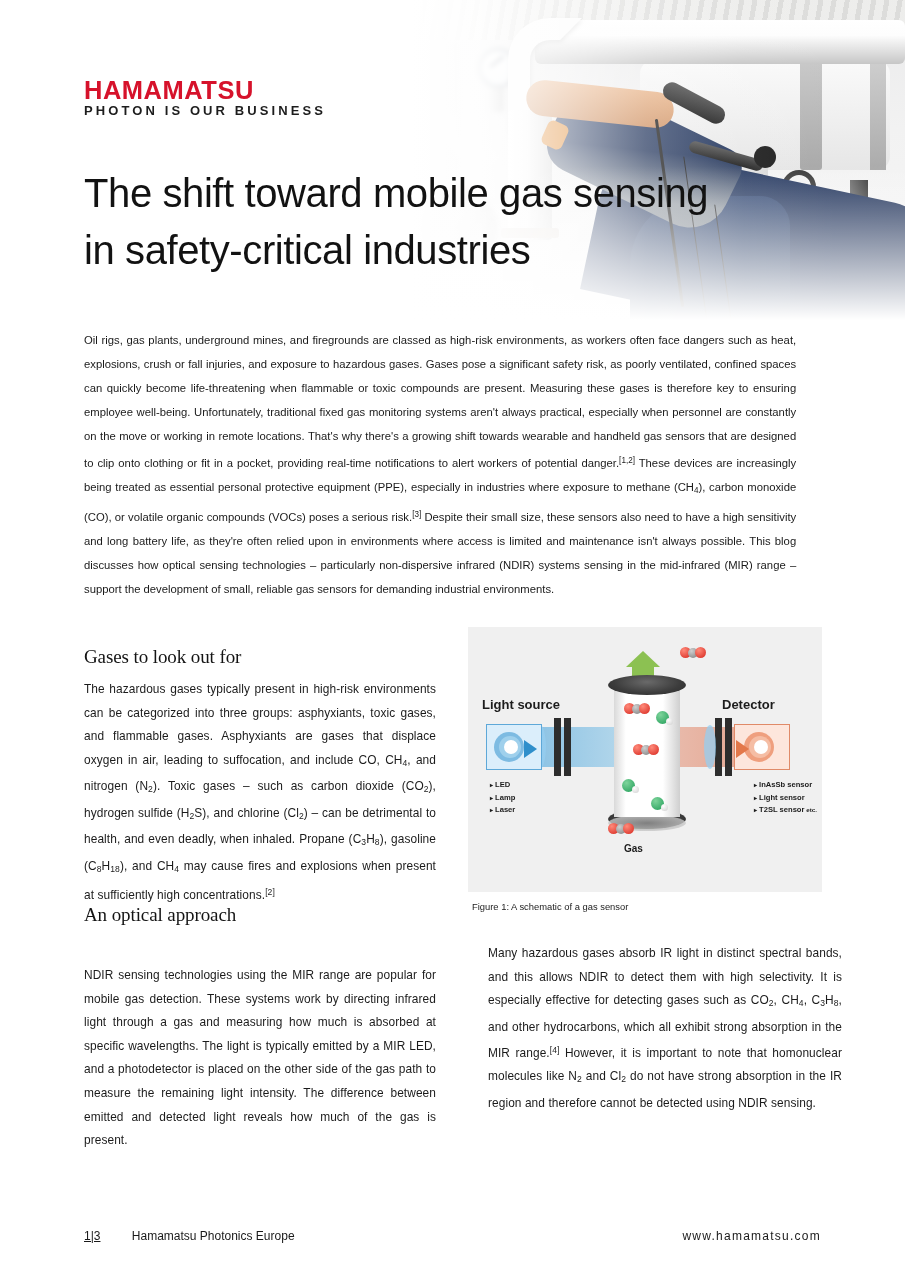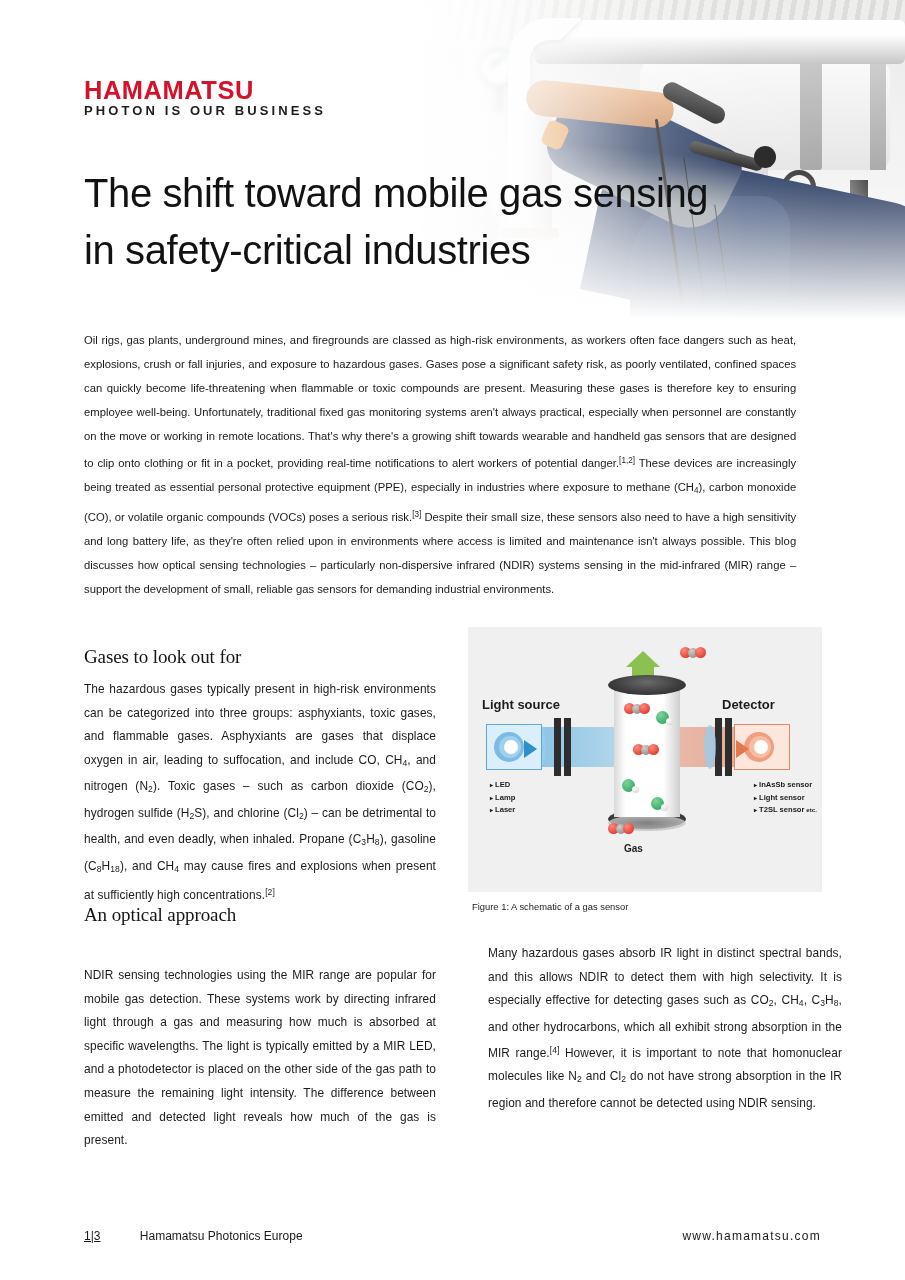--- a/index.html
+++ b/index.html
@@ -450,21 +450,21 @@
   .fig-caption {
     position:absolute; top:901px; left:472px;
     font-size:9.4px; color:#1c1c1c;
   }
 
   
   .footer-left {
     position:absolute; bottom:37px; left:84px;
     font-size:12px; color:#1a1a1a;
   }
-  .footer-left .pg { margin-right:36px;text-decoration:underline; }
+  .footer-left .pg { margin-right:28px;text-decoration:underline; }
   .footer-right {
     position:absolute; bottom:37px; right:84px;
     font-size:12px; letter-spacing:1.25px; color:#1a1a1a;
   }
 </style>
 </head>
 <body>
 
 <div class="banner">
   <div class="photo">

